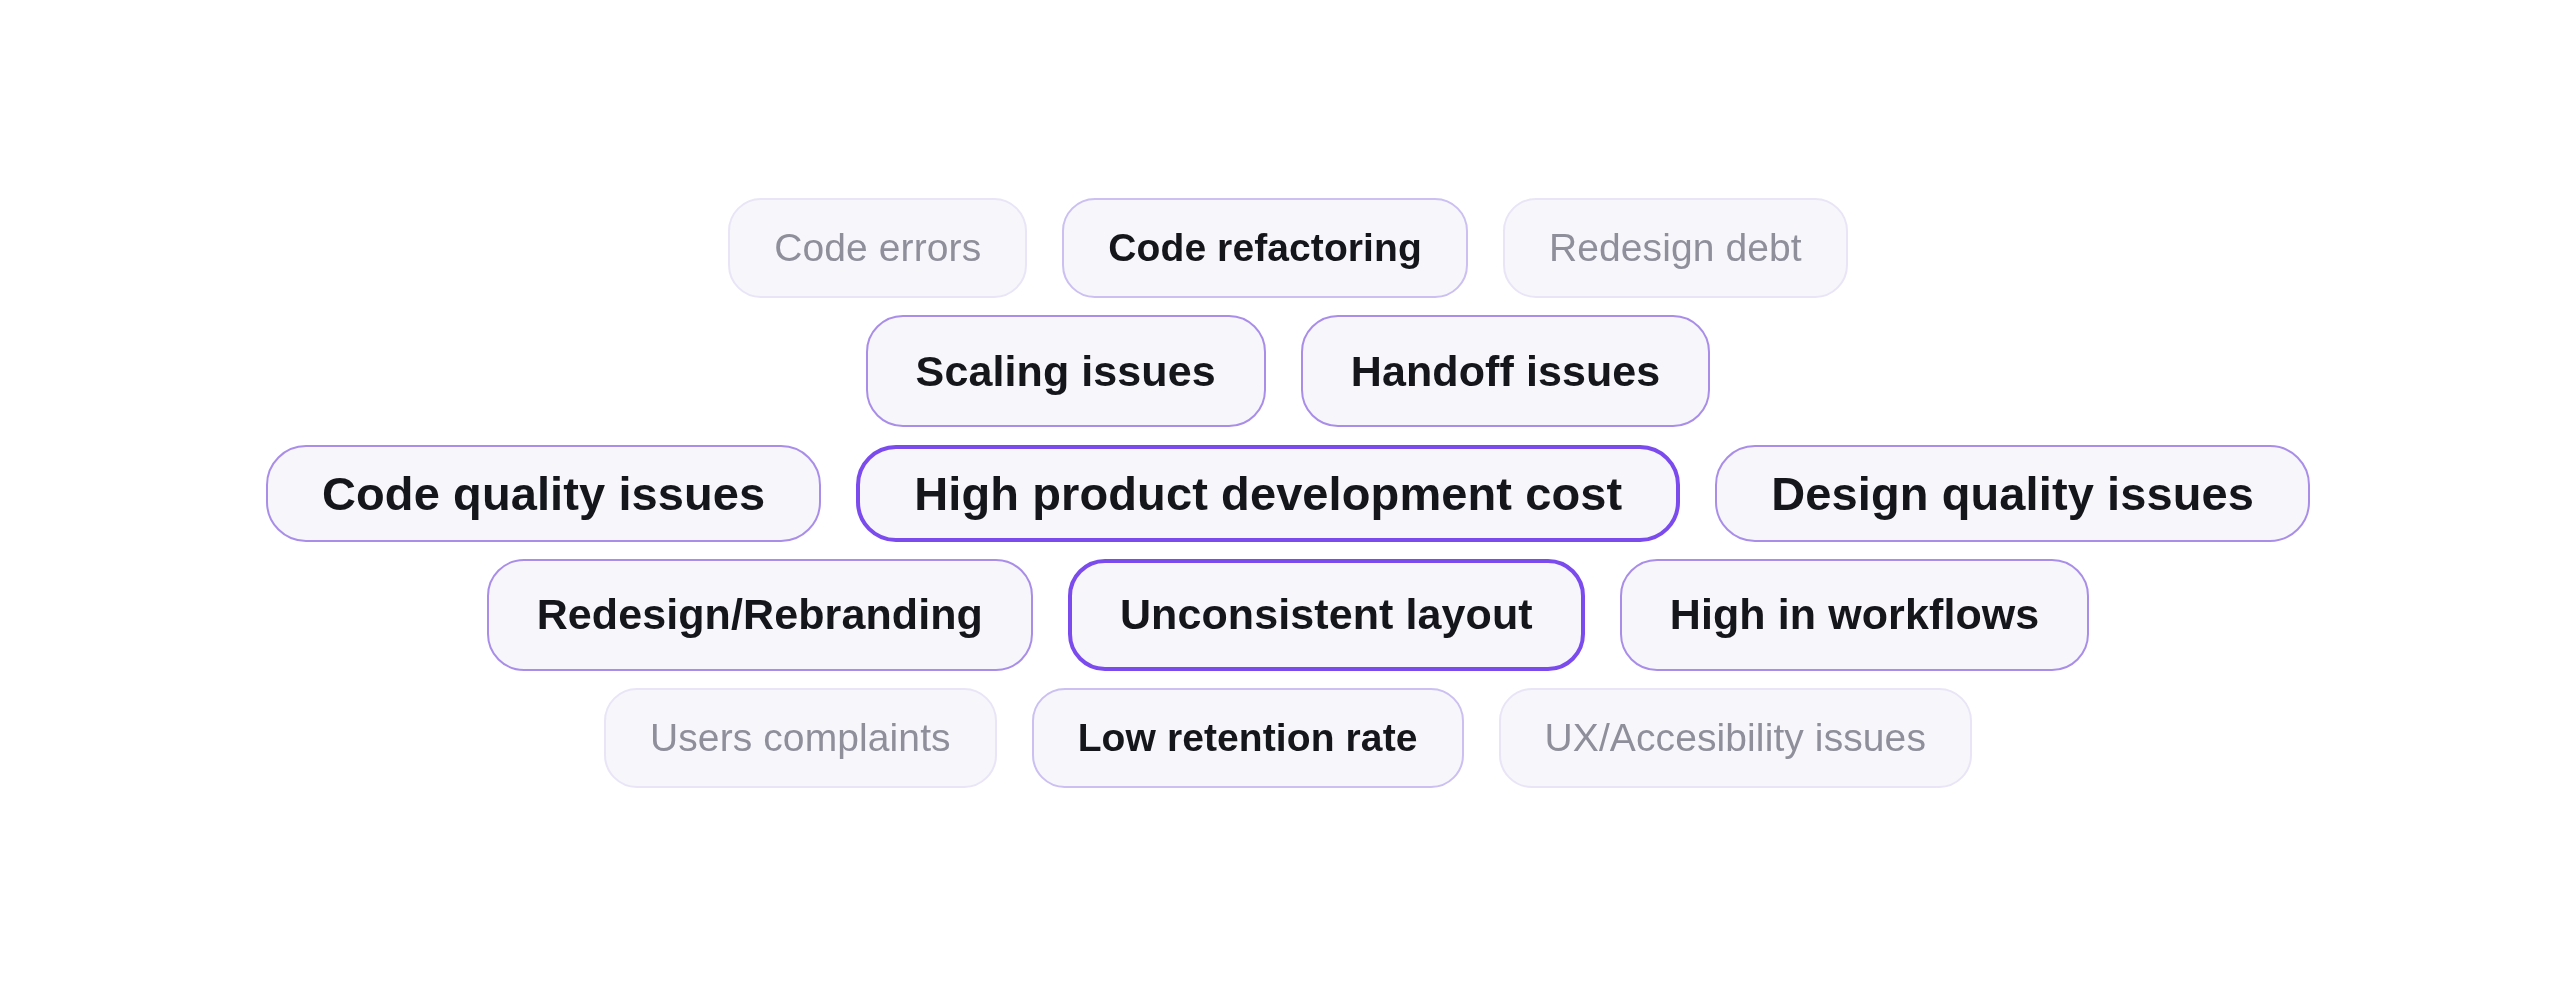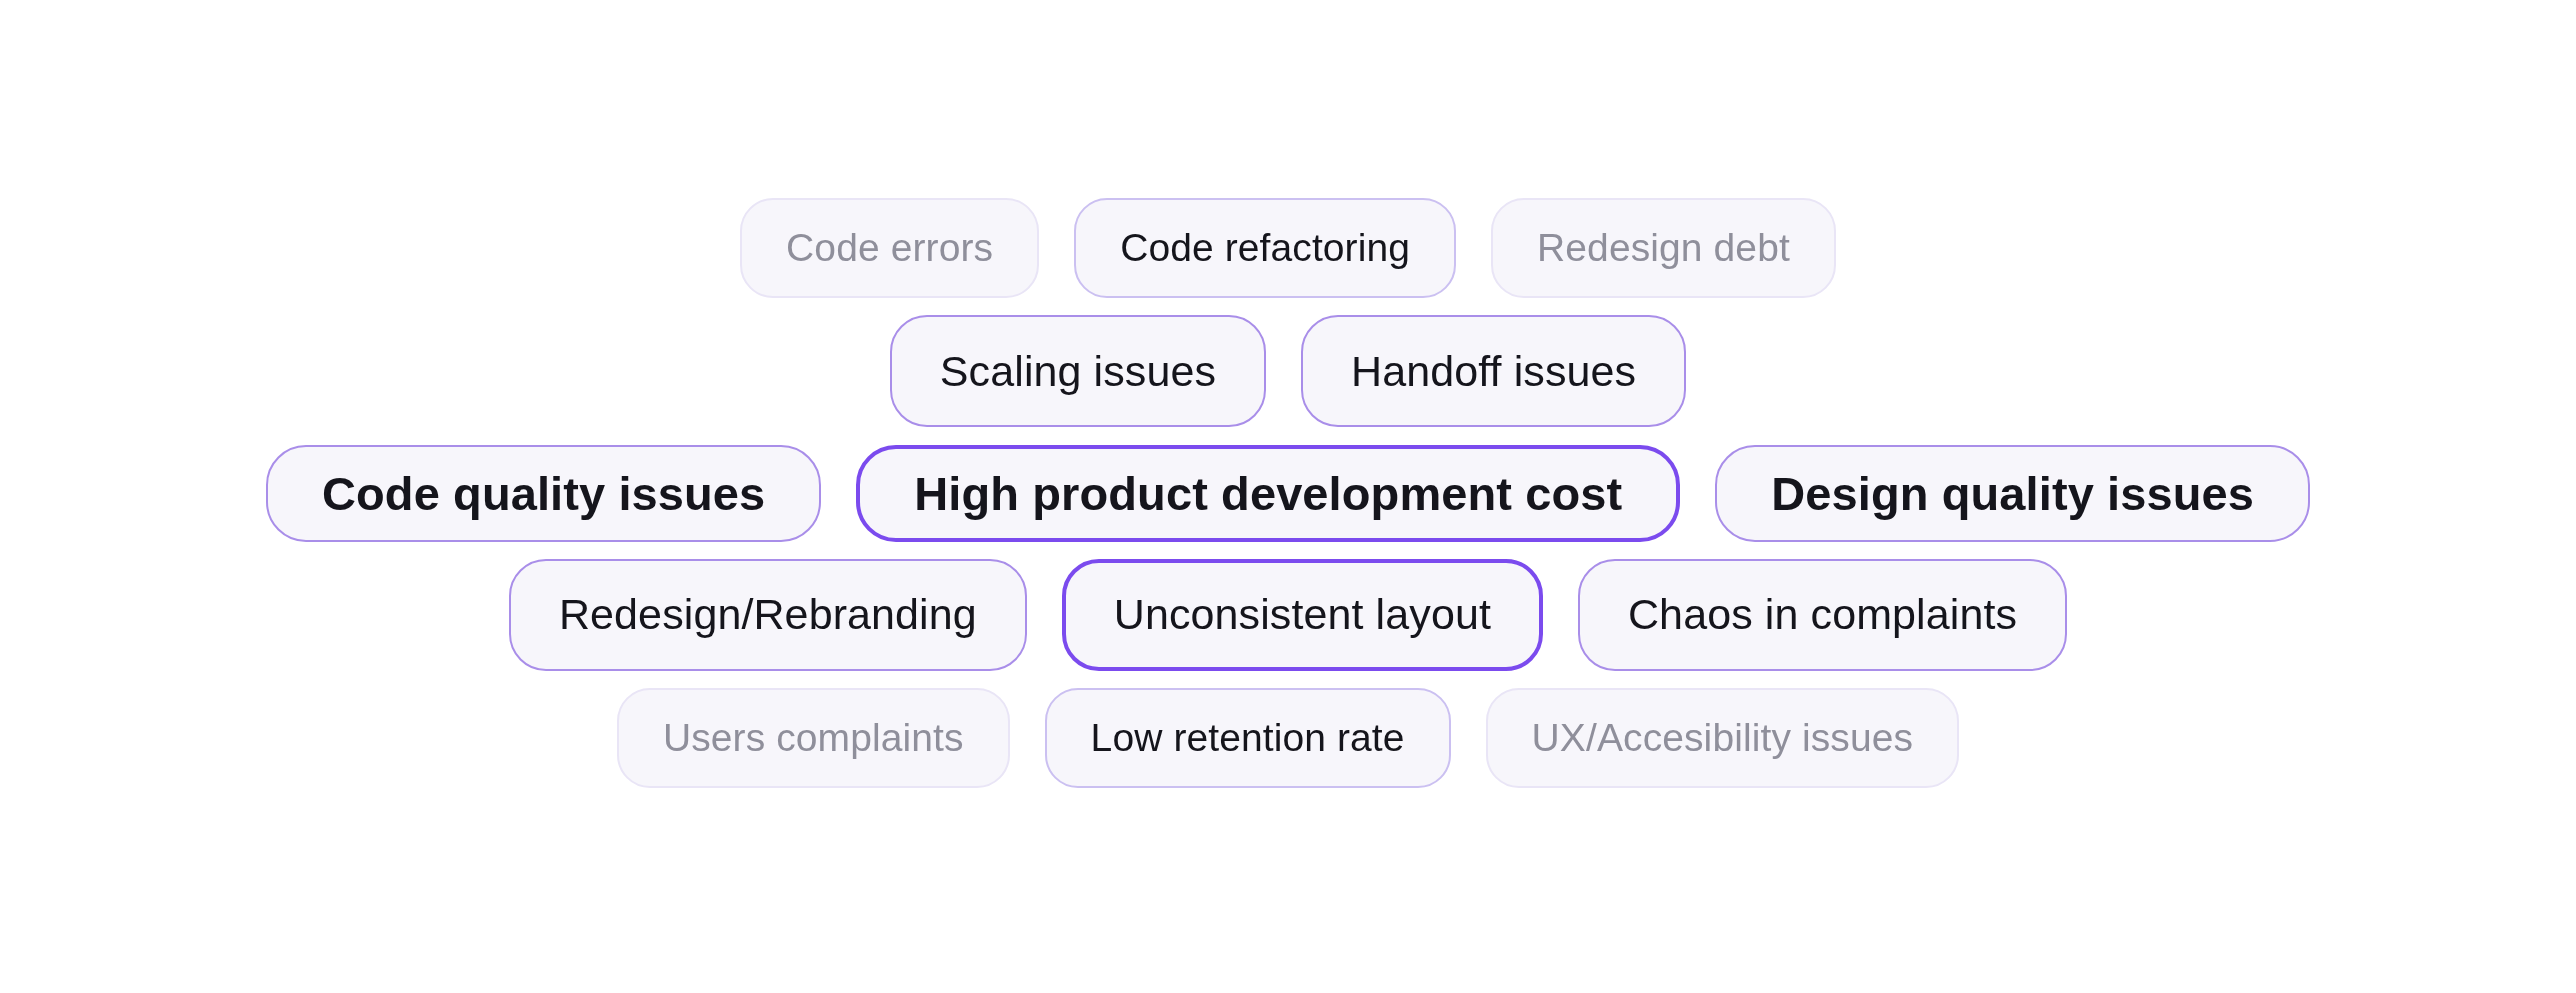--- a/index.html
+++ b/index.html
@@ -72,21 +72,21 @@
   }
 
   
   .edge-faint  { border-color: #E9E5F6; border-width: 2.9px; }
   .edge-soft   { border-color: #CBC0F1; border-width: 2.9px; }
   .edge-medium { border-color: #A98EE9; border-width: 2.9px; }
   .edge-strong { border-color: #7B4BEE; border-width: 4.8px; }
 
   
   .text-muted  { color: #8F8F9B; }
-  .text-dark   { color: #15151C; }
+  .text-dark   { color: #15151C; font-weight: bold; }
   .text-bold   { color: #15151C; font-weight: bold; }
 </style>
 </head>
 <body>
 
 <div id="tag-matrix">
     <div class="tag-row">
       <div class="pill size-s edge-faint text-muted">
         <span>Code errors</span>
       </div>
@@ -117,21 +117,21 @@
       </div>
     </div>
     <div class="tag-row">
       <div class="pill size-m edge-medium text-dark">
         <span>Redesign/Rebranding</span>
       </div>
       <div class="pill size-m edge-strong text-dark">
         <span>Unconsistent layout</span>
       </div>
       <div class="pill size-m edge-medium text-dark">
-        <span>Chaos in complaints</span>
+        <span>High in workflows</span>
       </div>
     </div>
     <div class="tag-row">
       <div class="pill size-s edge-faint text-muted">
         <span>Users complaints</span>
       </div>
       <div class="pill size-s edge-soft text-dark">
         <span>Low retention rate</span>
       </div>
       <div class="pill size-s edge-faint text-muted">

